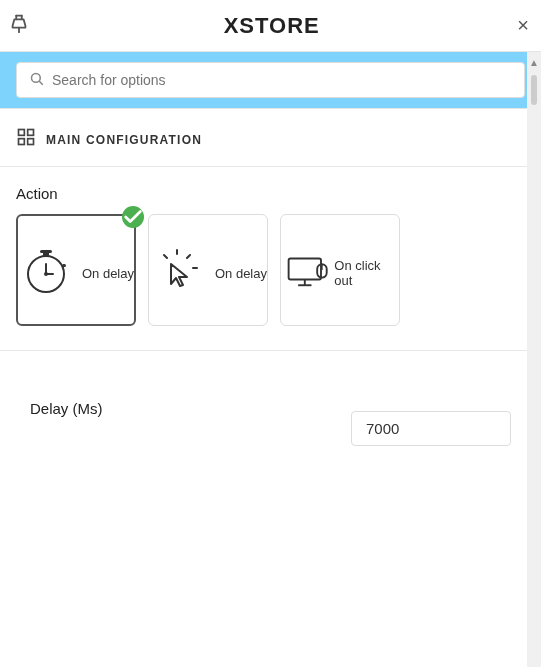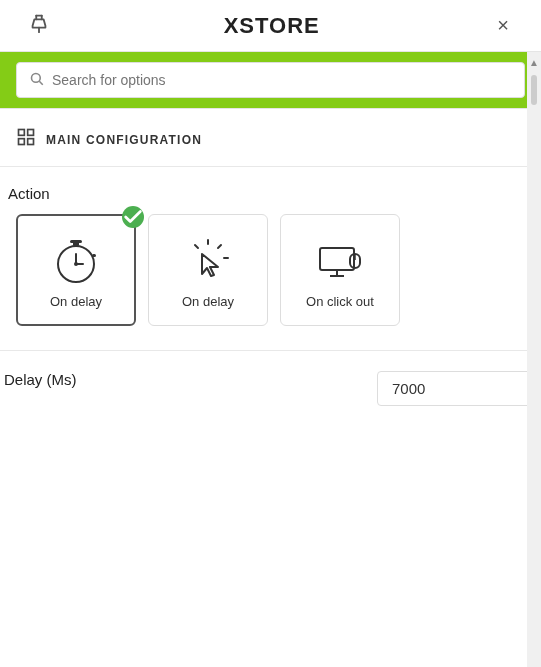--- a/index.html
+++ b/index.html
@@ -18,21 +18,21 @@
       display: flex;
       flex-direction: column;
       position: relative;
     }
 
     
     .header {
       display: flex;
       align-items: center;
       justify-content: space-between;
-      padding: 10px 28px;
+      padding: 10px 8px;
       background: #fff;
       border-bottom: 1px solid #e5e5e5;
       min-height: 52px;
       gap: 24px;
     }
     .header-logo {
       font-size: 22px;
       font-weight: 700;
       color: #222;
       letter-spacing: 1px;
@@ -46,21 +46,21 @@
       padding: 4px;
     }
     .pin-icon {
       font-size: 18px;
       color: #555;
     }
 
     
     .search-bar {
       padding: 10px 16px;
-      background: #84cc16;
+      background: #7dd3fc;
       border-bottom: 1px solid #e5e5e5;
     }
     .search-input-wrap {
       display: flex;
       align-items: center;
       border: 1px solid #ddd;
       border-radius: 4px;
       padding: 8px 12px;
       background: #fff;
     }
@@ -147,37 +147,37 @@
       text-transform: uppercase;
     }
     .divider {
       height: 1px;
       background: #e8e8e8;
       margin: 0 0 18px 0;
     }
 
     
     .action-label {
-      padding: 0 8px 12px;
+      padding: 0 16px 12px;
       font-size: 15px;
       color: #222;
       font-weight: 500;
     }
 
     
     .action-cards {
       display: flex;
       gap: 12px;
       padding: 0 16px 24px;
     }
     .action-card {
       display: flex;
-      flex-direction: column;
-      align-items: center;
-      justify-content: center;
+      flex-direction: row;
+      align-items: center;
+      justify-content: space-between;
       border: 1.5px solid #ddd;
       border-radius: 6px;
       width: 120px;
       height: 112px;
       background: #fff;
       cursor: pointer;
       position: relative;
       transition: border-color 0.15s;
     }
     .action-card.selected {
@@ -210,38 +210,39 @@
     
     .bottom-divider {
       height: 1px;
       background: #e8e8e8;
       margin: 0 0 0 0;
     }
 
     
     .delay-row {
       display: flex;
-      align-items: flex-start;
+      align-items: center;
       justify-content: space-between;
-      padding: 20px 4px;
+      padding: 20px 30px;
     }
     .delay-label {
       font-size: 15px;
       color: #222;
       font-weight: 500;
     }
     .delay-input {
       border: 1.5px solid #ddd;
       border-radius: 4px;
       padding: 8px 14px;
       font-size: 15px;
       color: #333;
       width: 160px;
       outline: none;
       text-align: left;
+      margin-top: 40px;
     }
   </style>
 </head>
 <body>
 
 <div class="panel">
 
   <div class="header">
     <span class="pin-icon">
       

